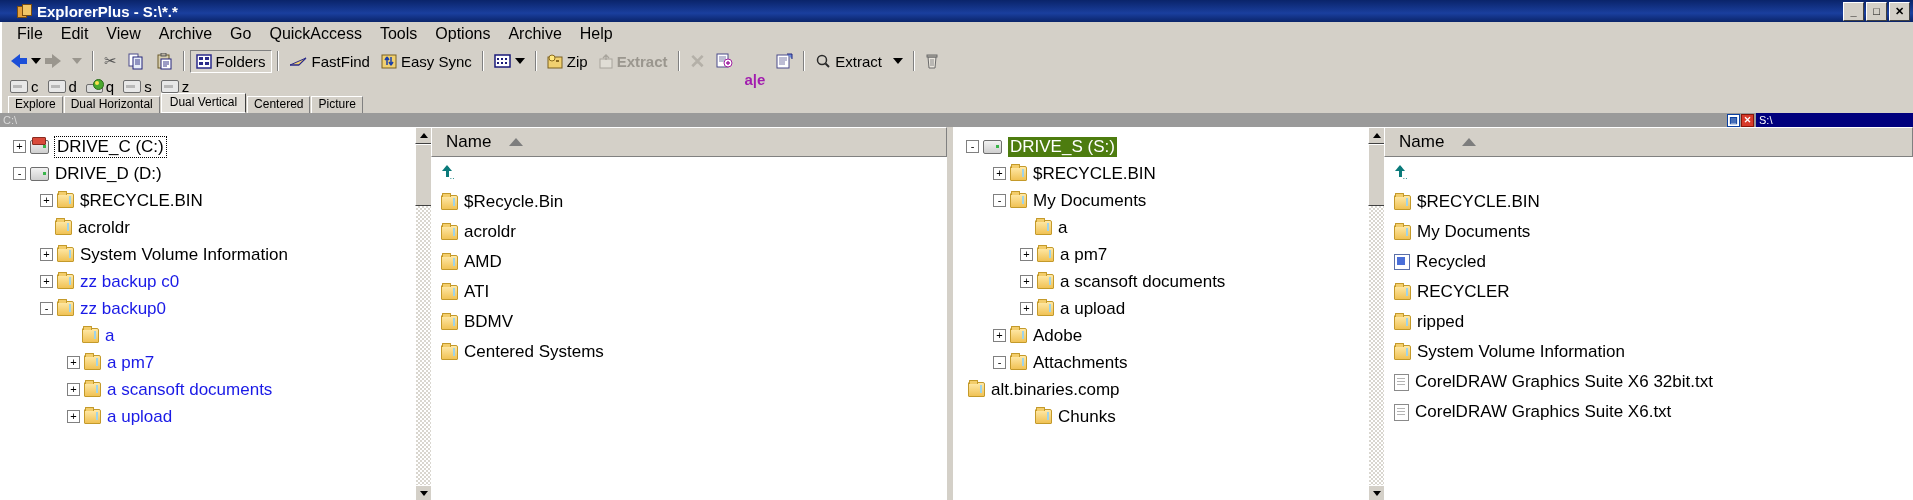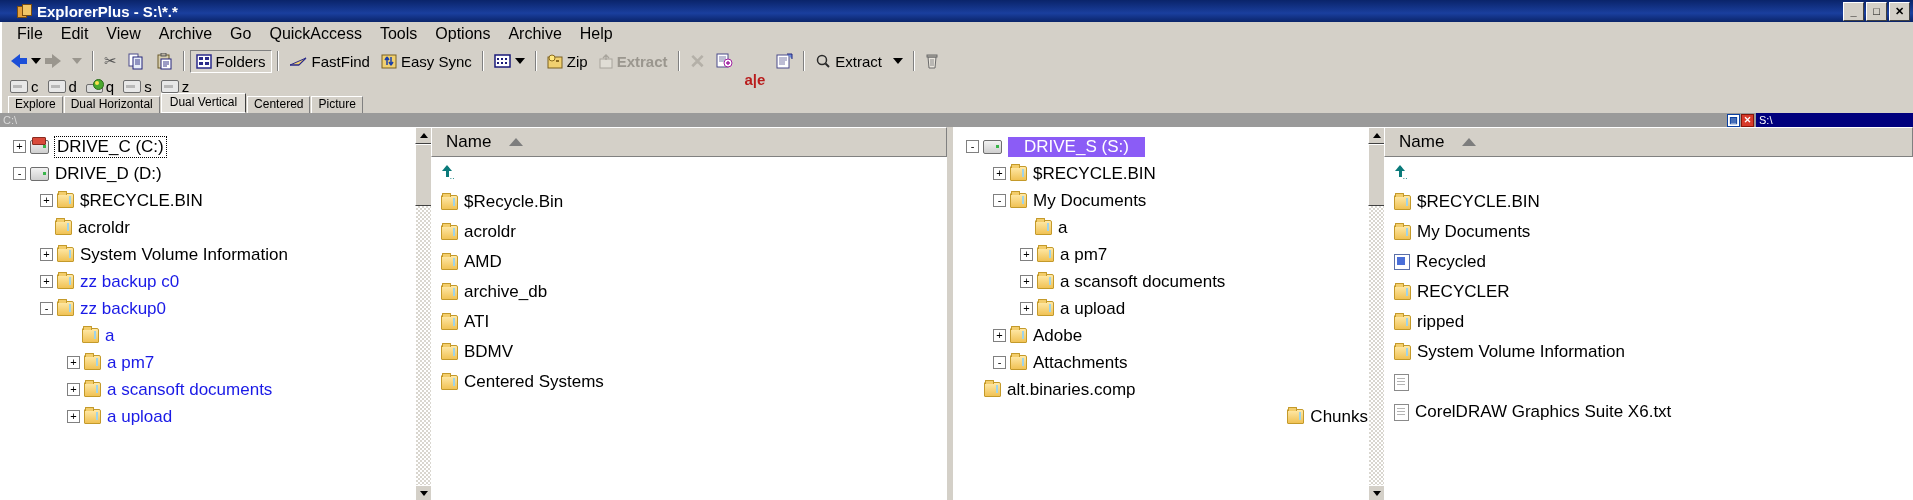--- a/index.html
+++ b/index.html
@@ -113,21 +113,21 @@
   .hdd{
     width:17px;height:12px;flex:0 0 auto;margin-right:6px;
     background:linear-gradient(to bottom,#f2f2f2,#cfcfcf);border:1px solid #6e6e6e;border-radius:2px;position:relative;
   }
   .hdd:after{content:"";position:absolute;right:2px;top:4px;width:3px;height:3px;background:#39b54a;}
   .hdd.sys{background:linear-gradient(to bottom,#f2f2f2,#cfcfcf);}
   .hdd.sys:before{content:"";position:absolute;left:1px;top:-4px;width:12px;height:6px;background:#d94a3a;border:1px solid #8a2b20;border-radius:1px;}
   .lbl{font-size:17px;}
   .lbl.blue{color:#1a1ae6;}
   .lbl.sel-dot{outline:1px dotted #000;padding:0 2px;}
-  .lbl.sel-hl{background:#8b5cf6;color:#fff;outline:1px dotted #fff;padding:0 16px;}
+  .lbl.sel-hl{background:#4d7c0f;color:#fff;outline:1px dotted #fff;padding:0 2px;}
   .docicon{
     width:13px;height:15px;flex:0 0 auto;margin-right:6px;background:#fff;border:1px solid #8a8a8a;position:relative;
   }
   .docicon:after{content:"";position:absolute;left:2px;top:3px;right:3px;height:1px;box-shadow:0 3px 0 #b4b4b4,0 6px 0 #b4b4b4;background:#b4b4b4;}
   .recyicon{
     width:14px;height:14px;flex:0 0 auto;margin-right:6px;background:#fff;border:1px solid #5a6fa8;position:relative;
   }
   .recyicon:after{content:"";position:absolute;left:2px;top:2px;width:8px;height:8px;background:#4a6fd8;}
   
   .listpane{background:#fff;display:flex;flex-direction:column;overflow:hidden;}
@@ -285,21 +285,21 @@
     </span>
   <span class="tbitem">
     <svg width="17" height="16" viewBox="0 0 17 16">
         <rect x="1" y="1" width="11" height="13" fill="#fff" stroke="#4a4a8a"></rect>
         <path d="M3 4h7M3 6h7M3 8h5" stroke="#7a7aa8"></path>
         <circle cx="12" cy="10" r="4" fill="#fff" stroke="#a020a0"></circle>
         <path d="M12 8v4M10 10h4" stroke="#a020a0" stroke-width="1.4"></path>
       </svg>
   </span>
   <span class="tbitem">
-      <span style="font-size:15px;color:#b91c1c;font-weight:bold;margin-top:36px;">a|e</span>
+      <span style="font-size:15px;color:#a21caf;font-weight:bold;margin-top:36px;">a|e</span>
     </span>
   <span class="tbitem">
     <svg width="17" height="16" viewBox="0 0 17 16">
         <rect x="1" y="2" width="12" height="13" fill="#fff" stroke="#4a4a8a"></rect>
         <path d="M3 5h8M3 7h8M3 9h6M3 11h6" stroke="#7a7aa8"></path>
         <path d="M11 1 L16 1 L16 6" fill="#6a8ad8" stroke="#24247a"></path>
       </svg>
   </span>
   <span class="tbsep"></span>
   <span class="tbitem">
@@ -453,24 +453,20 @@
               <span class="folder"></span>
               <span>$Recycle.Bin</span>
             </div>
           <div class="lrow">
               <span class="folder"></span>
               <span>acroldr</span>
             </div>
           <div class="lrow">
               <span class="folder"></span>
               <span>AMD</span>
-            </div>
-          <div class="lrow">
-              <span class="folder"></span>
-              <span>archive_db</span>
             </div>
           <div class="lrow">
               <span class="folder"></span>
               <span>ATI</span>
             </div>
           <div class="lrow">
               <span class="folder"></span>
               <span>BDMV</span>
             </div>
           <div class="lrow">
@@ -539,26 +535,26 @@
           <div class="trow" style="padding-left:40px;">
             <span class="pm">+</span>
             <span class="folder"></span>
             <span class="lbl">Adobe</span>
           </div>
           <div class="trow" style="padding-left:40px;">
             <span class="pm">-</span>
             <span class="folder"></span>
             <span class="lbl">Attachments</span>
           </div>
-          <div class="trow" style="margin-left:16px;">
+          <div class="trow" style="">
             <span class="pm blank"></span>
             <span class="folder"></span>
             <span class="lbl">alt.binaries.comp</span>
           </div>
-          <div class="trow" style="justify-content:flex-end;">
+          <div class="trow" style="padding-left:67px;">
             <span class="pm blank"></span>
             <span class="folder"></span>
             <span class="lbl">Chunks</span>
           </div>
         </div>
       </div>
 
       <div class="vscroll">
         <div class="sbtn">
             <i class="up"></i>
@@ -602,20 +598,21 @@
           <div class="lrow">
               <span class="folder"></span>
               <span>ripped</span>
             </div>
           <div class="lrow">
               <span class="folder"></span>
               <span>System Volume Information</span>
             </div>
           <div class="lrow">
               <span class="docicon"></span>
+              <span>CorelDRAW Graphics Suite X6 32bit.txt</span>
             </div>
           <div class="lrow">
               <span class="docicon"></span>
               <span>CorelDRAW Graphics Suite X6.txt</span>
             </div>
         </div>
       </div>
     </div>
   </div>
 

